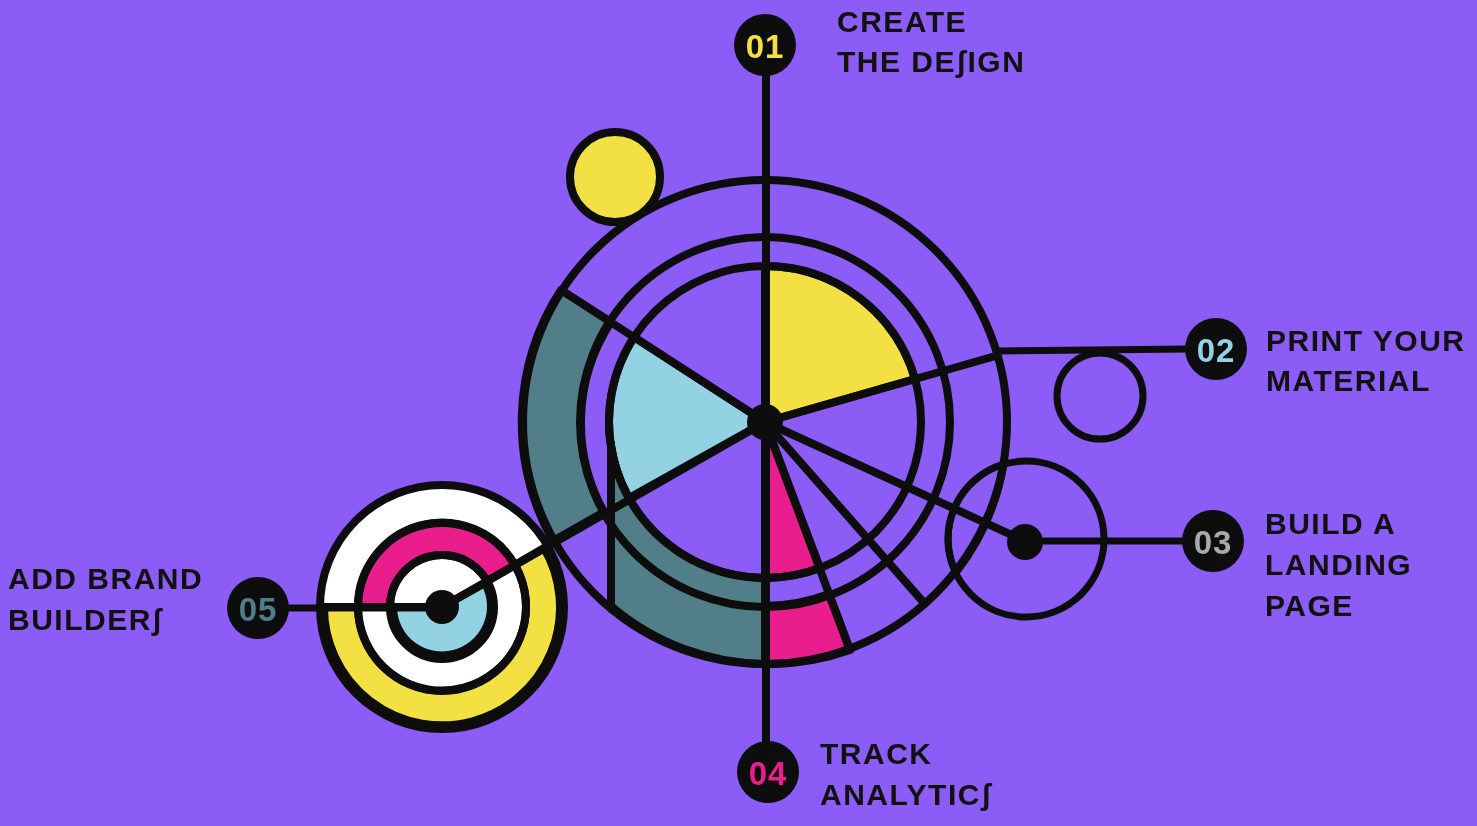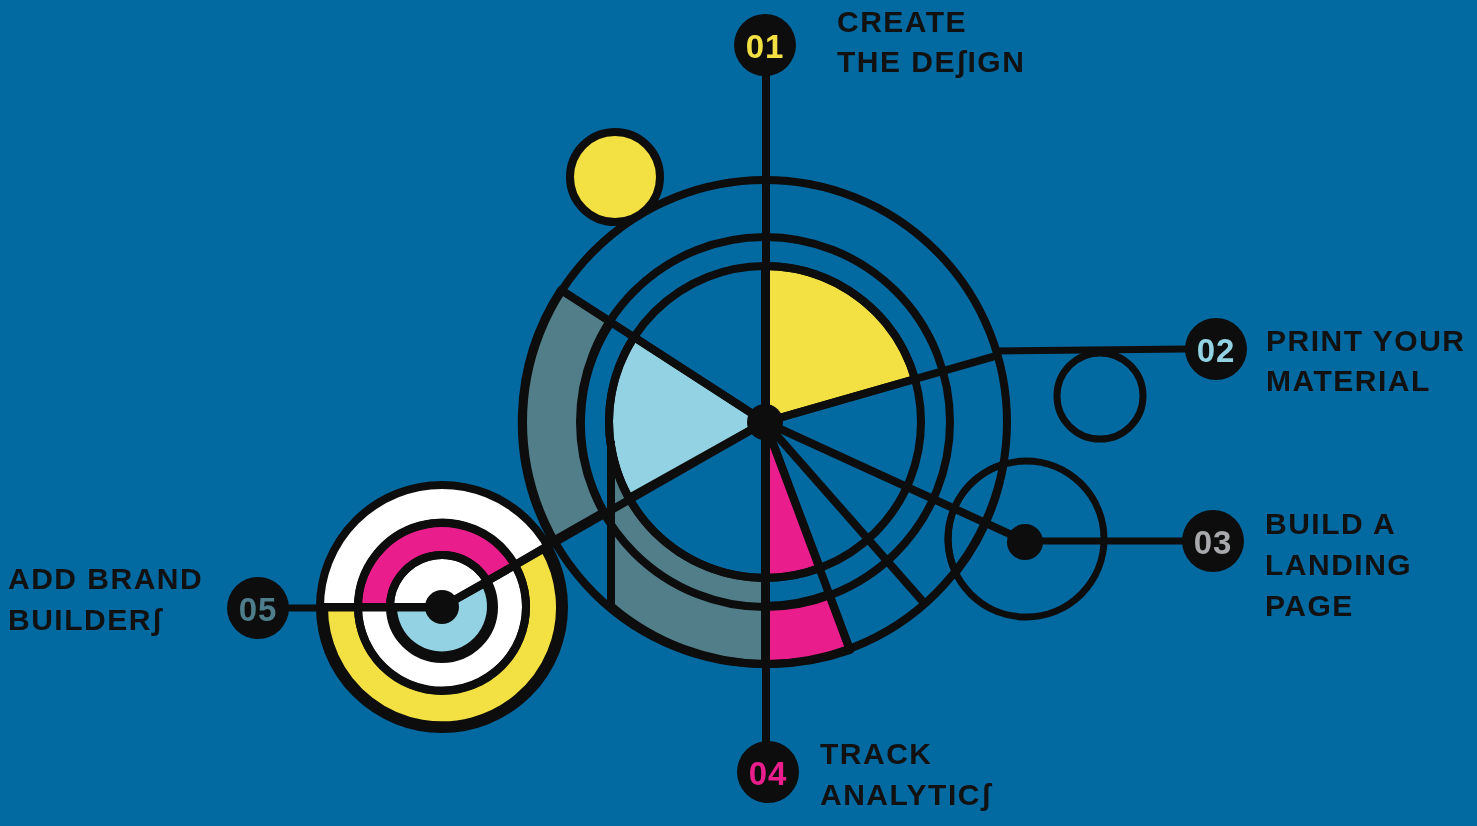--- a/index.html
+++ b/index.html
@@ -1,19 +1,19 @@
 <!DOCTYPE html>
 <html><head>
 <meta charset="utf-8">
 <style>
   html,body { margin:0; padding:0; background:#ffffff; }
   .stage {
     position:relative;
     width:1477px; height:826px;
-    background:#0369a1;
+    background:#8b5cf6;
     font-family:"Liberation Sans","DejaVu Sans",sans-serif;
     overflow:hidden;
   }
   svg { display:block; }
   .ln   { stroke:#0d0d0d; stroke-width:8; fill:none; stroke-linecap:butt; }
   .ln7  { stroke:#0d0d0d; stroke-width:7; fill:none; stroke-linecap:butt; }
   .ring { stroke:#0d0d0d; stroke-width:8; fill:none; }
   .wedge{ stroke:#0d0d0d; stroke-width:8; stroke-linejoin:round; }
   .whitecirc { fill:#ffffff; stroke:#0d0d0d; stroke-width:8; }
   .dot  { fill:#0d0d0d; stroke:none; }

